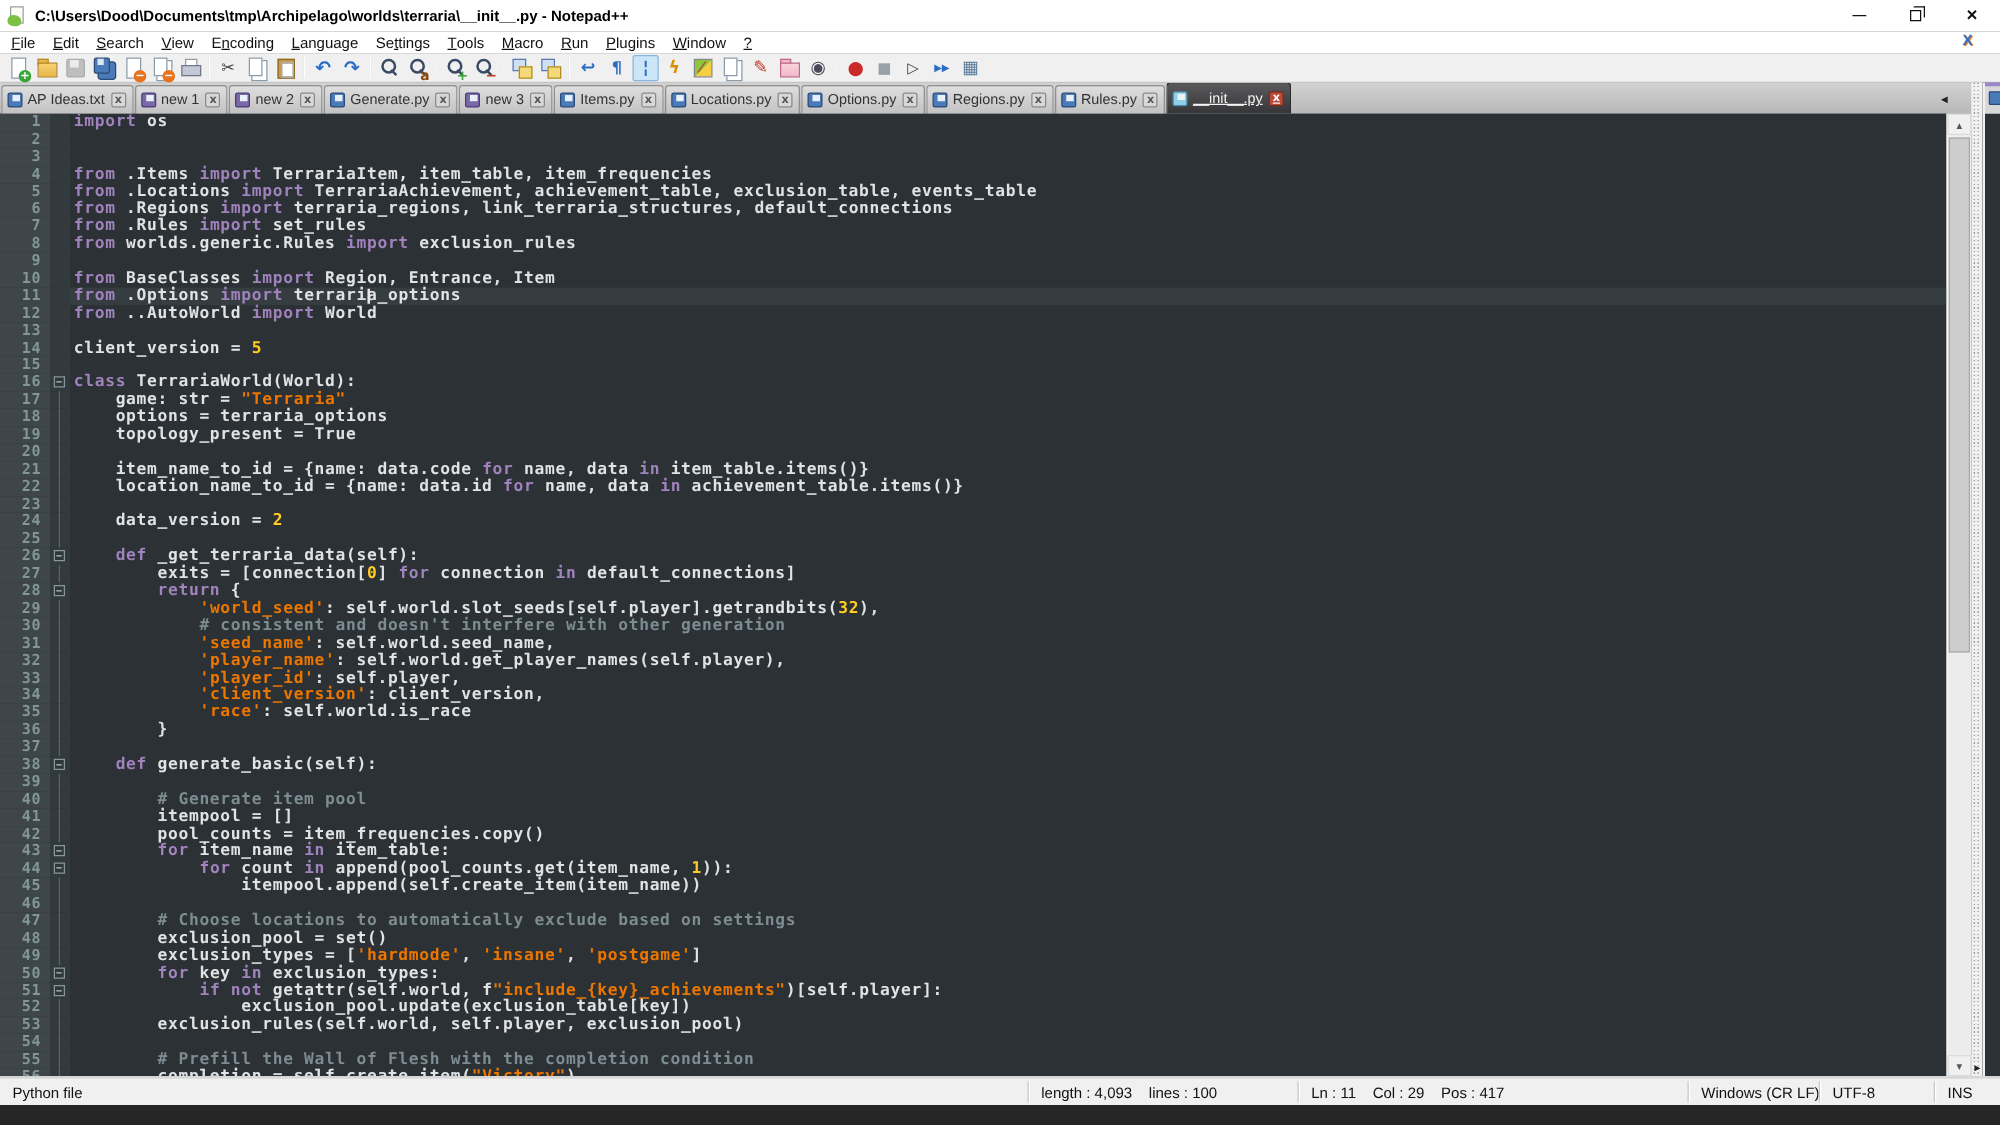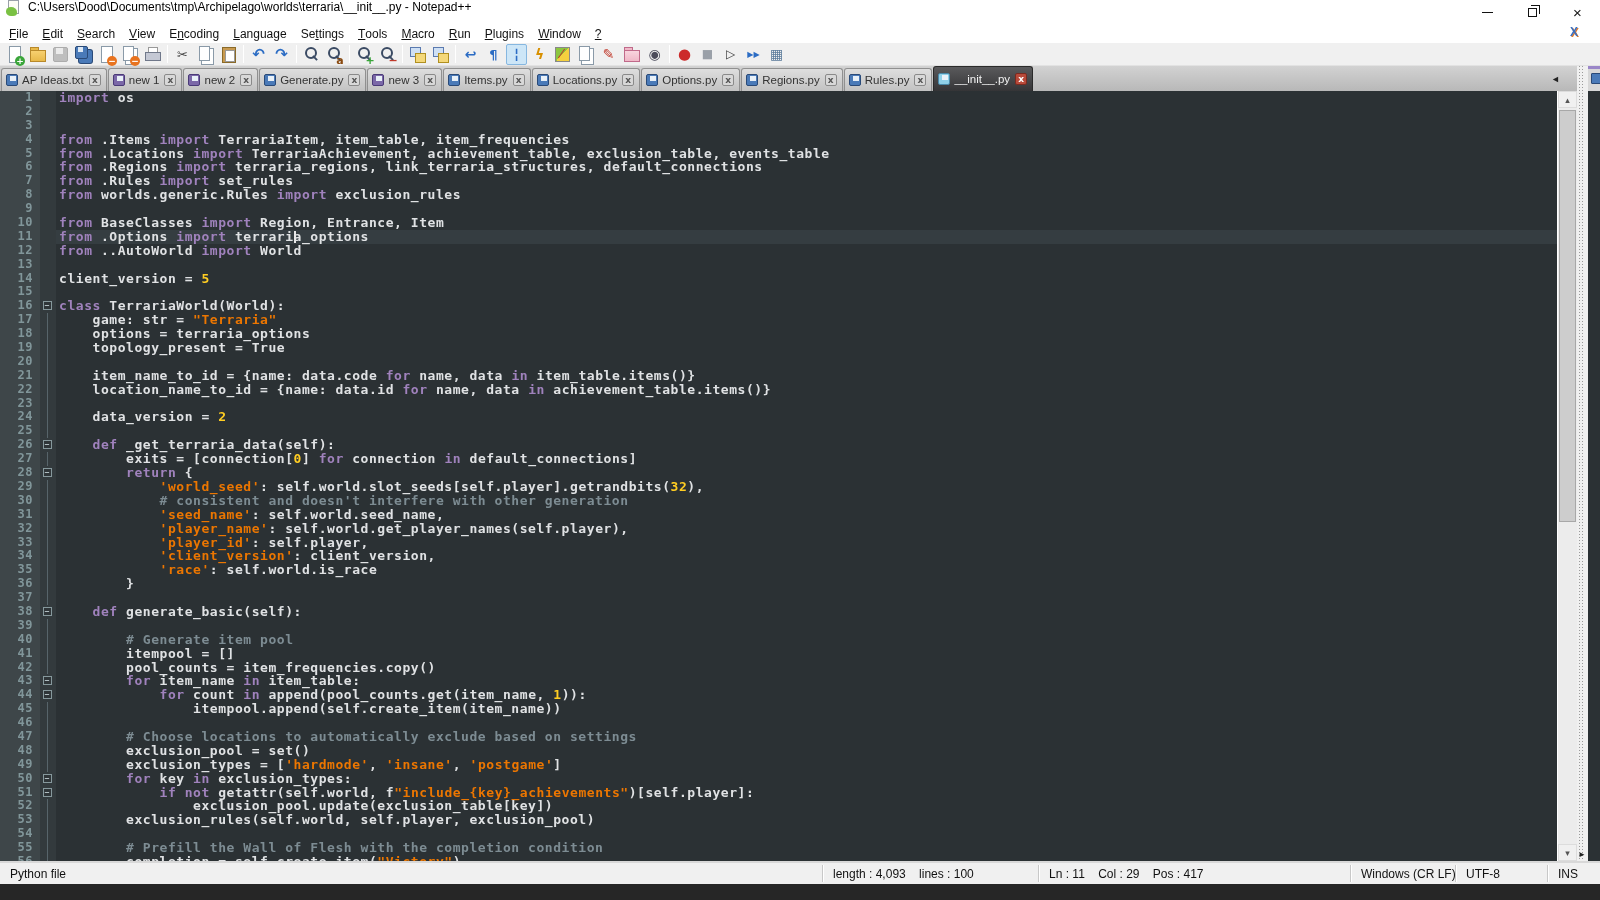--- a/index.html
+++ b/index.html
@@ -1,21 +1,21 @@
 <!DOCTYPE html>
 <html><head>
 <meta charset="utf-8">
 <style>
   * { margin:0; padding:0; box-sizing:border-box; }
   html,body { width:1600px; height:900px; overflow:hidden; background:#2b3134;
               font-family:"Liberation Sans", sans-serif; }
   .app { position:relative; width:1600px; height:900px; background:#2b3134; }
 
   
-  .titlebar { height:25px; background:#ffffff; display:flex; align-items:flex-start; padding-left:6px; }
+  .titlebar { height:25px; background:#ffffff; display:flex; align-items:center; padding-left:6px;font-weight:bold; }
   .npp-icon { width:16px; height:16px; position:relative; margin-right:6px; }
   .npp-icon .pg { position:absolute; left:2px; top:0; width:11px; height:14px; background:#fdfdf4; border:1px solid #9aa0a8; }
   .npp-icon .cham { position:absolute; left:0; bottom:0; width:11px; height:9px; background:#7ac143; border-radius:50% 60% 40% 50%; }
   .title-text { font-size:12px; color:#000; }
   .titlebar-spacer { flex:1; }
   .win-btn { width:45px; height:25px; display:flex; align-items:center; justify-content:center; }
   .wb-min-bar { width:11px; height:1px; background:#111; }
   .wb-max-box { width:9px; height:9px; border:1px solid #111; position:relative; background:#fff; }
   .wb-max-box .inner { position:absolute; left:2px; top:-4px; width:9px; height:9px; border:1px solid #111; border-bottom:none; border-left:none; }
   .wb-close-x { font-size:15px; color:#111; line-height:1; }
@@ -56,21 +56,21 @@
   .sh-sync::after { content:""; position:absolute; left:8px; top:9px; width:9px; height:8px; background:#f4d879; border:1px solid #b09020; }
   .sh-map::before { content:""; position:absolute; left:3px; top:3px; width:13px; height:13px; background:linear-gradient(135deg,#8cc63f 0 50%,#f4d03f 50% 100%); border:1px solid #888; }
   .sh-map::after { content:""; position:absolute; left:9px; top:4px; width:1px; height:11px; background:#c0392b; transform:rotate(35deg); }
   .sh-glyph { font-weight:bold; }
 
   
   .tabbar { height:25px; background:linear-gradient(#d2d2d2,#b8b8b8); display:flex; align-items:flex-end; padding-right:32px; position:relative; }
   .tab { height:23px; display:flex; align-items:center; padding:0 5px 0 4px; margin-left:1px;
          background:linear-gradient(#dedede,#c2c2c2); border:1px solid #909090; border-bottom:none;
          border-radius:3px 3px 0 0; font-size:11.5px; color:#333; white-space:nowrap; }
-  .tab.active { height:25px; background:linear-gradient(#5a5a5c,#353537); color:#f2f2f2; border-color:#2a2a2a; }
+  .tab.active { height:25px; background:linear-gradient(#5a5a5c,#353537); color:#f2f2f2; border-color:#2a2a2a;text-decoration:underline; }
   .tab-floppy { width:12px; height:12px; border-radius:2px; position:relative; margin-right:4px; flex:0 0 auto; }
   .tab-floppy::after { content:""; position:absolute; left:3px; top:1px; width:6px; height:5px; background:#e8f0f8; }
   .tf-saved { background:#4a7ab8; border:1px solid #2a4a78; }
   .tf-modified { background:#7b68a8; border:1px solid #4a3a78; }
   .tf-active { background:#8fd0e8; border:1px solid #4a88a8; }
   .tab-close { width:12px; height:12px; margin-left:5px; border:1px solid #8a8a8a; border-radius:2px;
                background:#d8d8d8; color:#555; font:bold 9px/10px "DejaVu Sans",sans-serif; text-align:center; }
   .tab.active .tab-close { background:#b84a3a; border-color:#7a2a20; color:#fff; }
   .tab-scroll-left { position:absolute; right:40px; top:8px; font-size:9px; color:#222; }
 

